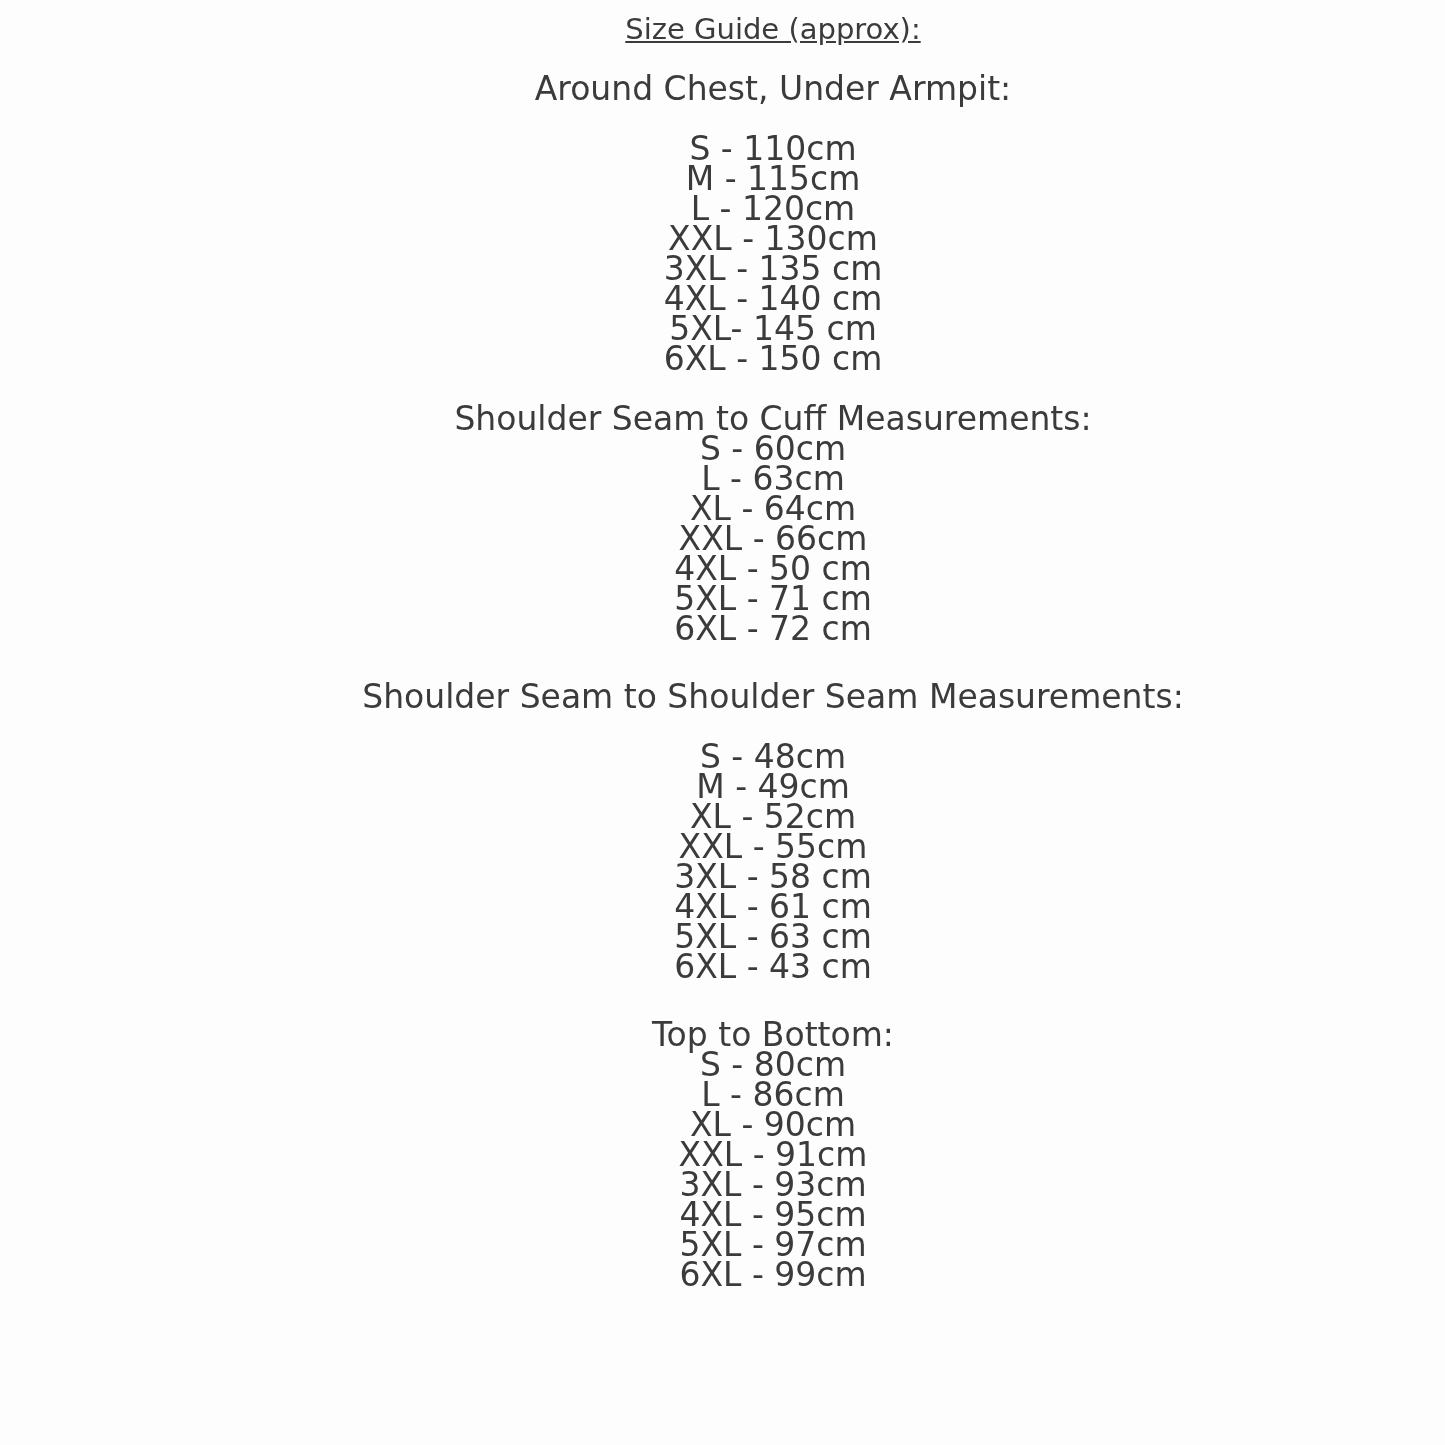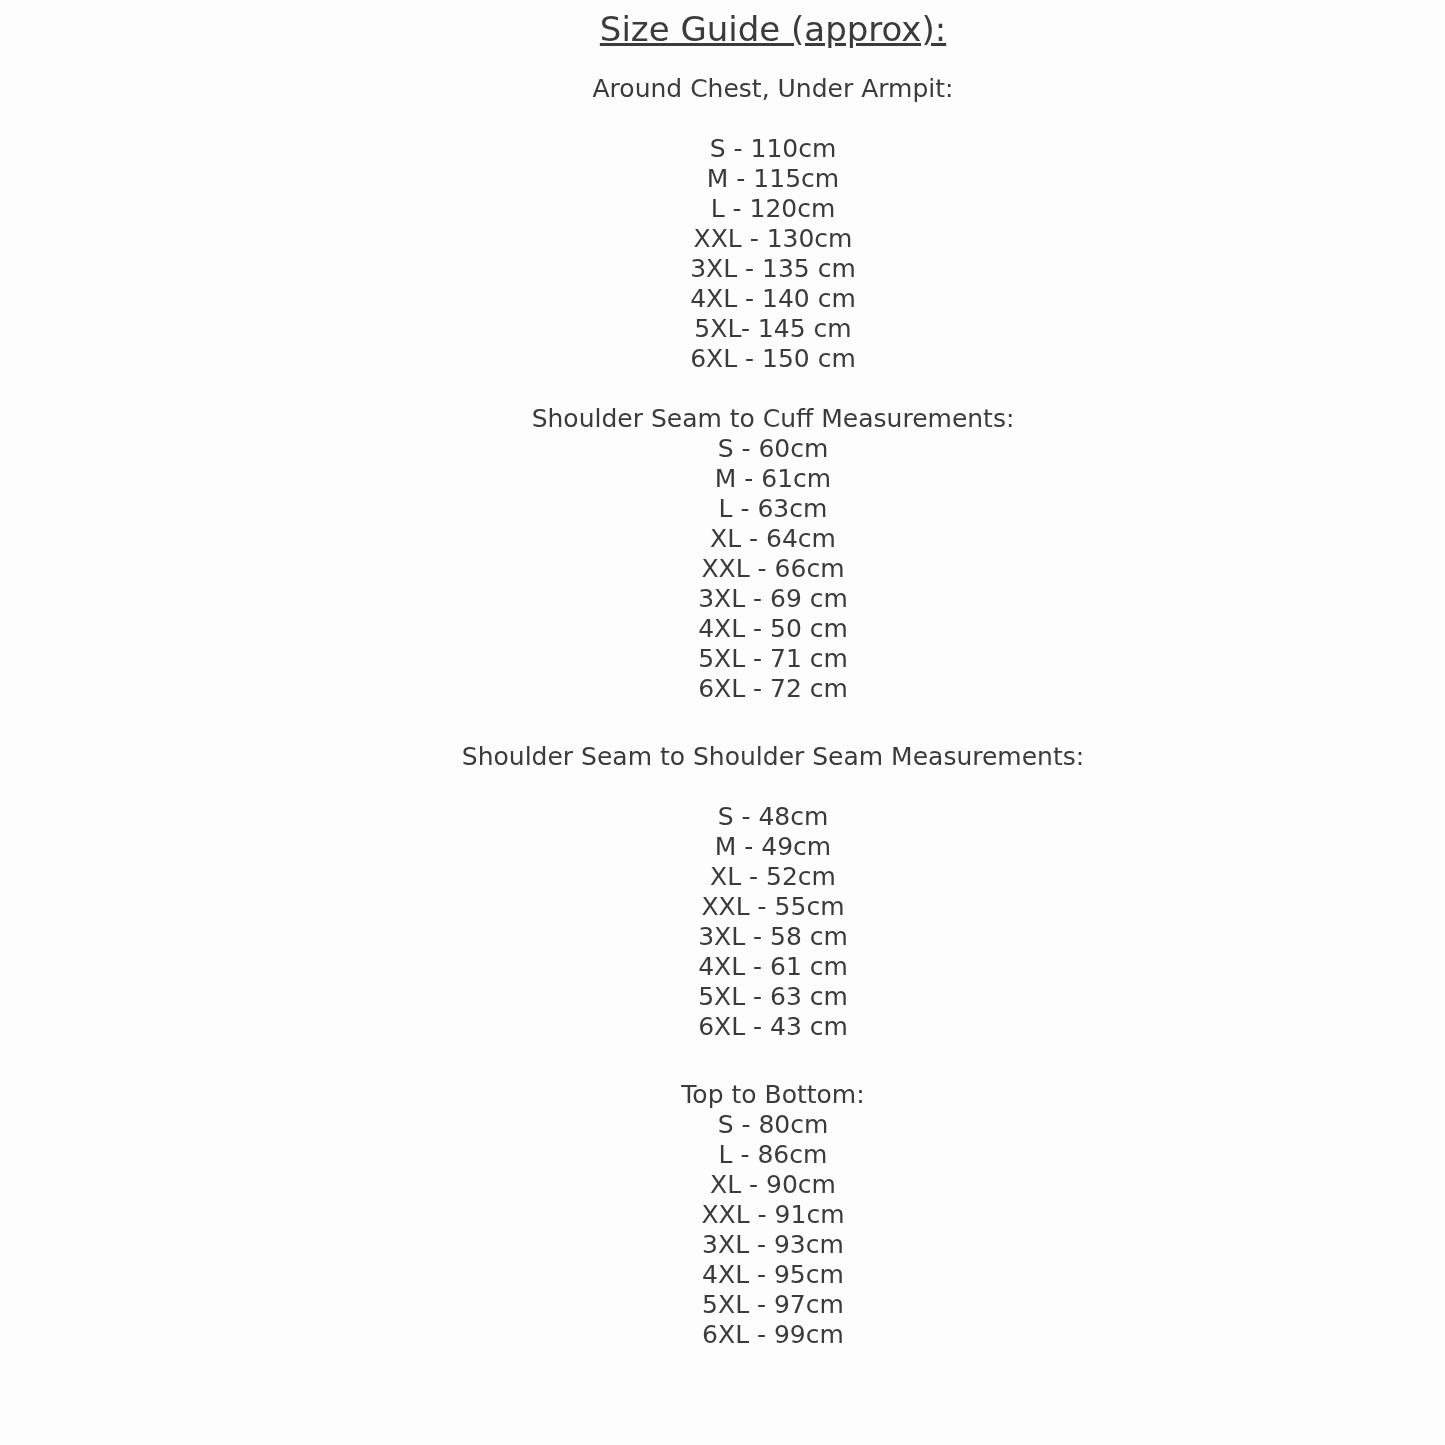--- a/index.html
+++ b/index.html
@@ -17,33 +17,33 @@
   .doc {
     box-sizing: border-box;
     margin-left: 101px;
     width: 1344px;
     padding-top: 14px;
     text-align: center;
   }
   .line {
     height: 30px;
     line-height: 30px;
-    font-size: 25px;
+    font-size: 33px;
     white-space: pre;
   }
   .blank {
     height: 30px;
   }
   .blank.lg {
     height: 38px;
   }
   .title-line {
     height: 30px;
     line-height: 30px;
-    font-size: 34px;
+    font-size: 29px;
   }
   .title-line span {
     text-decoration: underline;
   }
 </style>
 </head>
 <body>
 
 <div class="doc">
 
@@ -61,25 +61,23 @@
     <div class="line">4XL - 140 cm</div>
     <div class="line">5XL- 145 cm</div>
     <div class="line">6XL - 150 cm</div>
   </section>
 
   <div class="blank"></div>
 
   <section>
     <div class="line">Shoulder Seam to Cuff Measurements:</div>
     <div class="line">S - 60cm</div>
-    <div class="line">M - 61cm</div>
     <div class="line">L - 63cm</div>
     <div class="line">XL - 64cm</div>
     <div class="line">XXL - 66cm</div>
-    <div class="line">3XL - 69 cm</div>
     <div class="line">4XL - 50 cm</div>
     <div class="line">5XL - 71 cm</div>
     <div class="line">6XL - 72 cm</div>
   </section>
 
   <div class="blank lg"></div>
 
   <section>
     <div class="line">Shoulder Seam to Shoulder Seam Measurements:</div>
     <div class="blank"></div>

